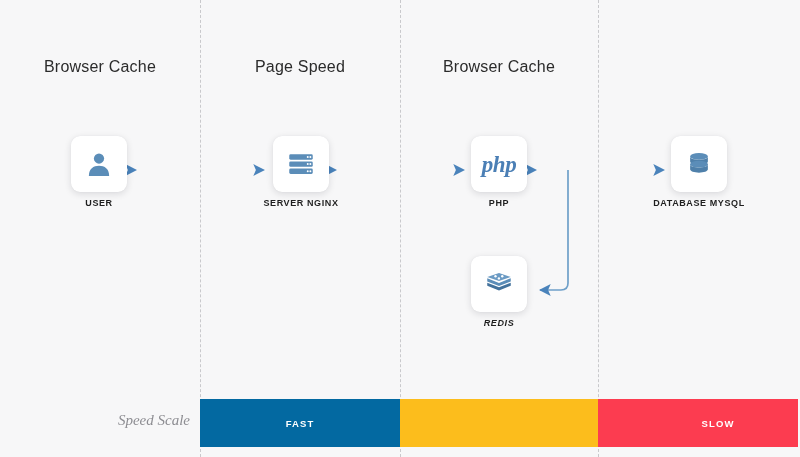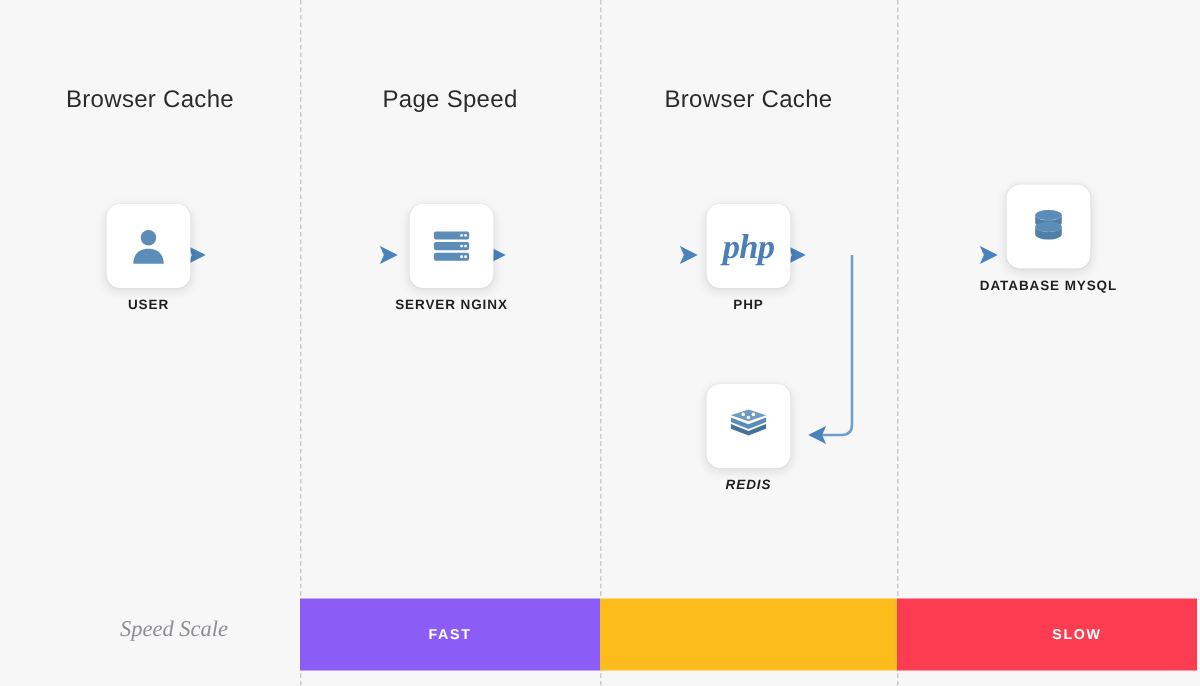--- a/index.html
+++ b/index.html
@@ -59,35 +59,35 @@
     font-size:23px;
     color:#4b7fb5;
     letter-spacing:-.5px;
     line-height:1;
   }
 
   
   .n-user   {left:49px; top:136px; width:100px;}
   .n-nginx  {left:251px;top:136px; width:100px;}
   .n-php    {left:449px;top:136px; width:100px;}
-  .n-mysql  {left:649px;top:123px; width:100px;}
+  .n-mysql  {left:649px;top:136px; width:100px;}
   .n-redis  {left:449px;top:256px; width:100px;font-style:italic;}
 
   
   #wires{position:absolute;left:0;top:0;width:800px;height:457px;}
 
   
   .scale-label{
     position:absolute;
     left:80px;top:412px;width:110px;
     font-family:"Liberation Serif", serif;
     font-style:italic;
     font-size:15px;
     color:#8d8d92;
-    text-align:left;
+    text-align:right;
   }
   .scale-bar{
     position:absolute;left:200px;top:399px;
     width:598px;height:48px;
     display:flex;
   }
   .seg{
     display:flex;align-items:center;justify-content:center;
     font-size:9.5px;font-weight:bold;letter-spacing:1.1px;
     color:#ffffff;
@@ -196,18 +196,18 @@
         <circle cx="9.2" cy="5.8" r="0.95" fill="#ffffff"></circle>
         <circle cx="14.6" cy="5.8" r="0.95" fill="#ffffff"></circle>
         <circle cx="11.9" cy="7.5" r="0.95" fill="#ffffff"></circle>
       </svg>
     </div>
     <div class="node-label">REDIS</div>
   </div>
 
   <div class="scale-label">Speed Scale</div>
   <div class="scale-bar">
-    <div class="seg fast" style="background: #8b5cf6;">FAST</div>
+    <div class="seg fast" style="background: #0369a1;">FAST</div>
     <div class="seg mid" style="background: rgb(252, 189, 28);"></div>
     <div class="seg slow" style="background: rgb(252, 60, 80); padding-left: 40px;">SLOW</div>
   </div>
 
 </div>
 
 </body></html>

